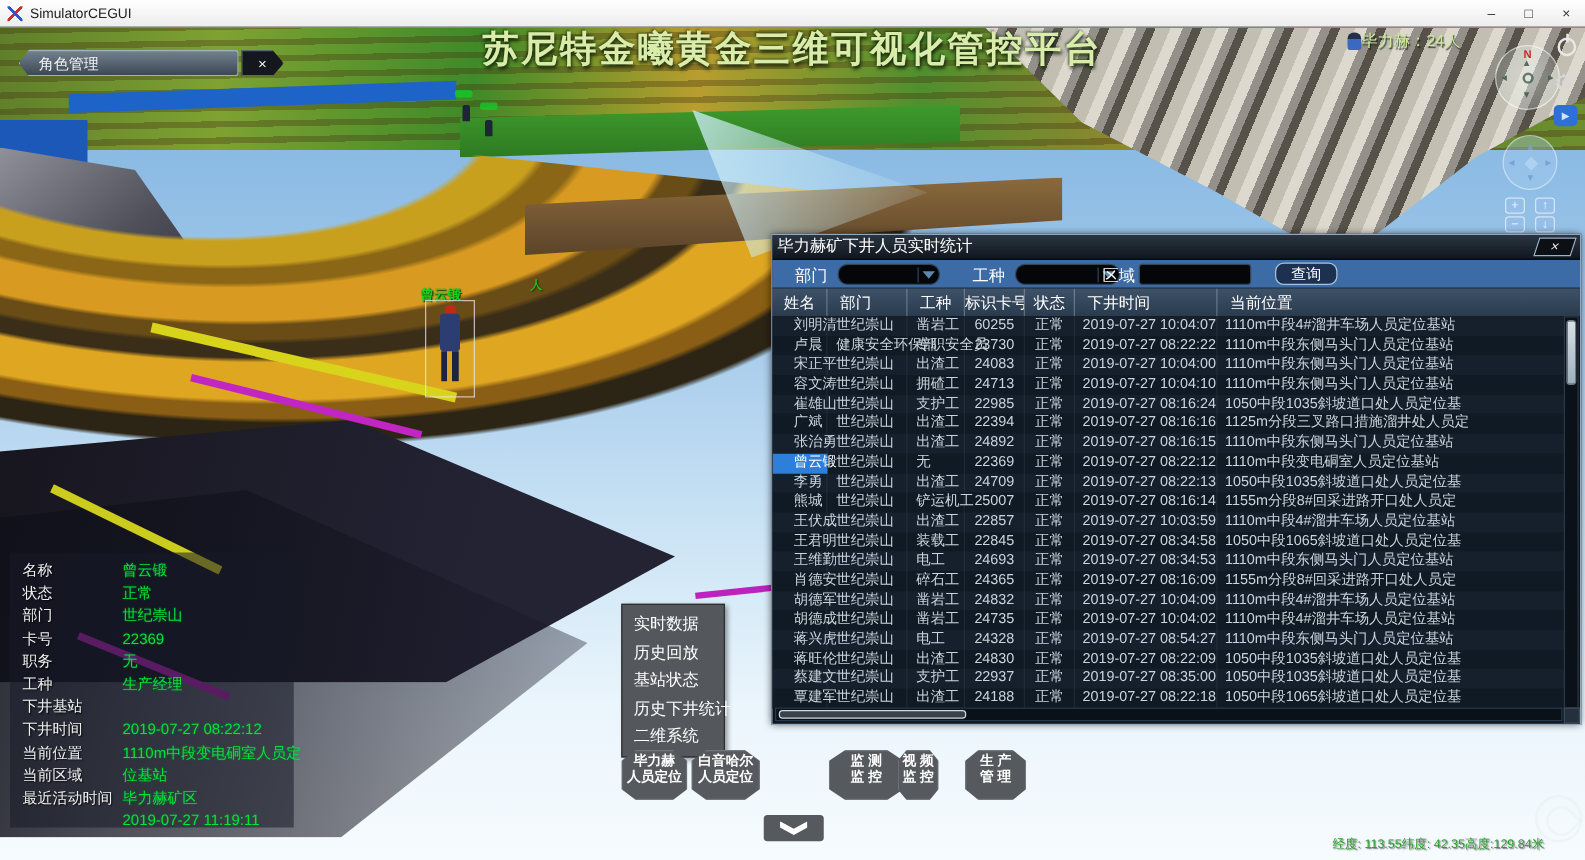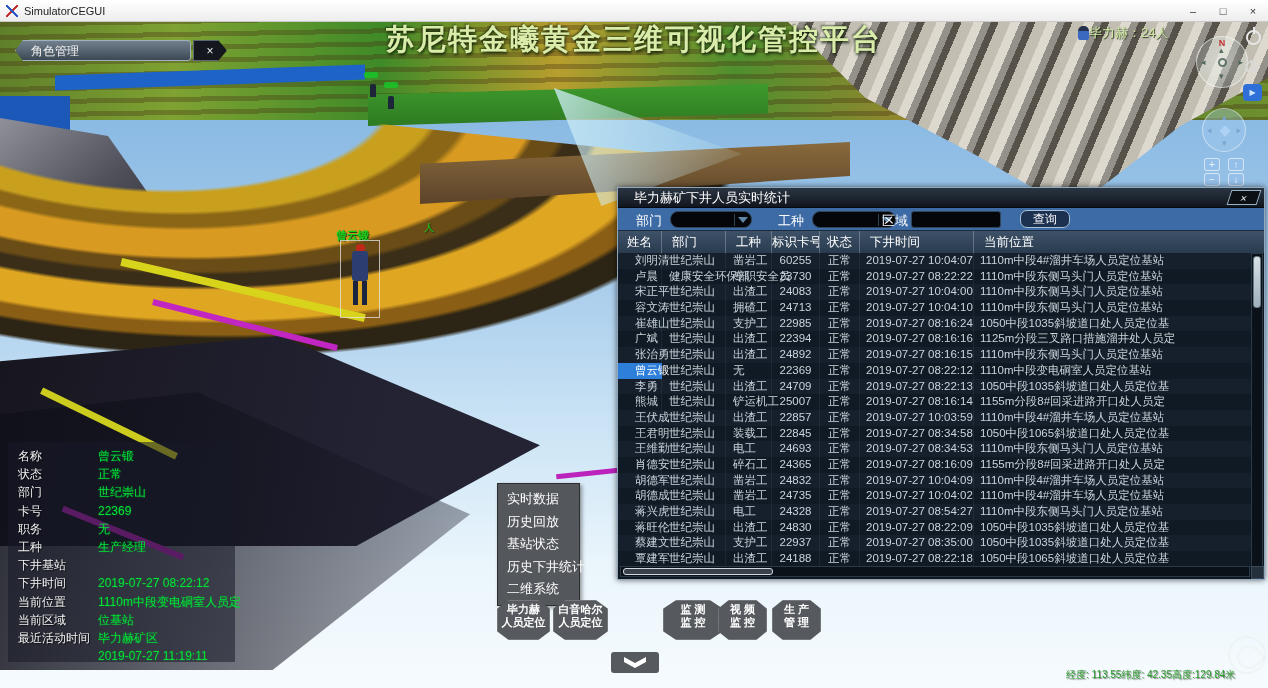--- a/index.html
+++ b/index.html
@@ -106,23 +106,23 @@
   .dpad .c-l{position:absolute;left:4px;top:16px;} .dpad .c-r{position:absolute;right:4px;top:16px;}
   .dpad .c-u{position:absolute;left:19px;top:3px;} .dpad .c-d{position:absolute;left:19px;bottom:3px;}
   .dpad .c-c{position:absolute;left:18px;top:18px;width:8px;height:8px;transform:rotate(45deg);
     background:rgba(190,220,250,.6);}
   .zbtn{position:absolute;width:16px;height:13px;border-radius:3px;background:rgba(150,190,235,.45);
     border:1px solid rgba(255,255,255,.6);color:#eaf4ff;font-size:10px;text-align:center;line-height:11px;}
 
   
   .panel{position:absolute;left:617px;top:187px;width:648px;height:393px;
     background:#10161e;border:1px solid #8fa8bd;box-shadow:0 0 6px rgba(0,0,0,.6);}
-  .ptitle{position:absolute;left:0;top:0;width:100%;height:20px;display:flex;align-items:center;
+  .ptitle{position:absolute;left:0;top:0;width:100%;height:20px;display:flex;align-items:flex-start;
     background:linear-gradient(#2a3542,#10161e);border-bottom:1px solid #05080c;
-    color:#fff;font-size:13px;padding-left:16px;}
+    color:#fff;font-size:13px;padding-left:4px;}
   .pclose{position:absolute;right:5px;top:2px;width:30px;height:15px;background:#0c0f14;
     border:1px solid #9ab2c6;transform:skewX(-18deg);color:#eee;font-size:11px;
     text-align:center;line-height:14px;}
   .pfilter{position:absolute;left:0;top:20px;width:100%;height:23px;background:#3c6ba5;
     border-bottom:1px solid #1c2c3c;color:#fff;font-size:13px;}
   .pfilter span.flabel{position:absolute;top:4px;}
   .dd{position:absolute;top:3px;height:17px;background:#04060a;border:1px solid #32465a;border-radius:8px;}
   .dd-arrow{position:absolute;right:3px;top:5px;width:0;height:0;
     border-left:5px solid transparent;border-right:5px solid transparent;border-top:6px solid #5e87a8;}
   .dd-sep{position:absolute;right:16px;top:2px;width:1px;height:12px;background:#2c4356;}
@@ -172,21 +172,21 @@
   
   #btnrow{position:absolute;left:0;top:600px;width:1268px;height:40px;}
   .hexbtn{position:absolute;top:0;height:40px;background:#56595d;color:#fff;text-align:center;
     clip-path:polygon(22% 0,78% 0,100% 22%,100% 78%,78% 100%,22% 100%,0 78%,0 22%);
     box-shadow:inset 0 0 0 1px rgba(255,255,255,.18);}
   .hexbtn div{font-size:11px;font-weight:bold;line-height:13px;white-space:nowrap;}
   .hexbtn div:first-child{padding-top:3px;}
   #btnrow div.hexbtn:nth-of-type(1){left:497px;width:53px;}
   #btnrow div.hexbtn:nth-of-type(2){left:553px;width:55px;}
   #btnrow div.hexbtn:nth-of-type(3){left:663px;width:60px;}
-  #btnrow div.hexbtn:nth-of-type(4){left:718px;width:49px;}
+  #btnrow div.hexbtn:nth-of-type(4){left:718px;width:33px;}
   #btnrow div.hexbtn:nth-of-type(5){left:772px;width:49px;}
   .chevbtn{position:absolute;left:611px;top:652px;width:48px;height:21px;background:#56595d;border-radius:3px;}
   .chev{position:absolute;left:13px;top:5px;width:22px;height:11px;background:#fff;
     clip-path:polygon(0 0,50% 55%,100% 0,100% 45%,50% 100%,0 45%);}
 
   
   .statusbar{position:absolute;left:1066px;top:668px;font-size:10px;color:#2da02d;
     text-shadow:1px 1px 1px rgba(0,0,0,.5);white-space:nowrap;}
   .watermark{position:absolute;left:1228px;top:636px;width:38px;height:38px;border-radius:50%;
     border:2px solid rgba(225,235,228,.35);}

